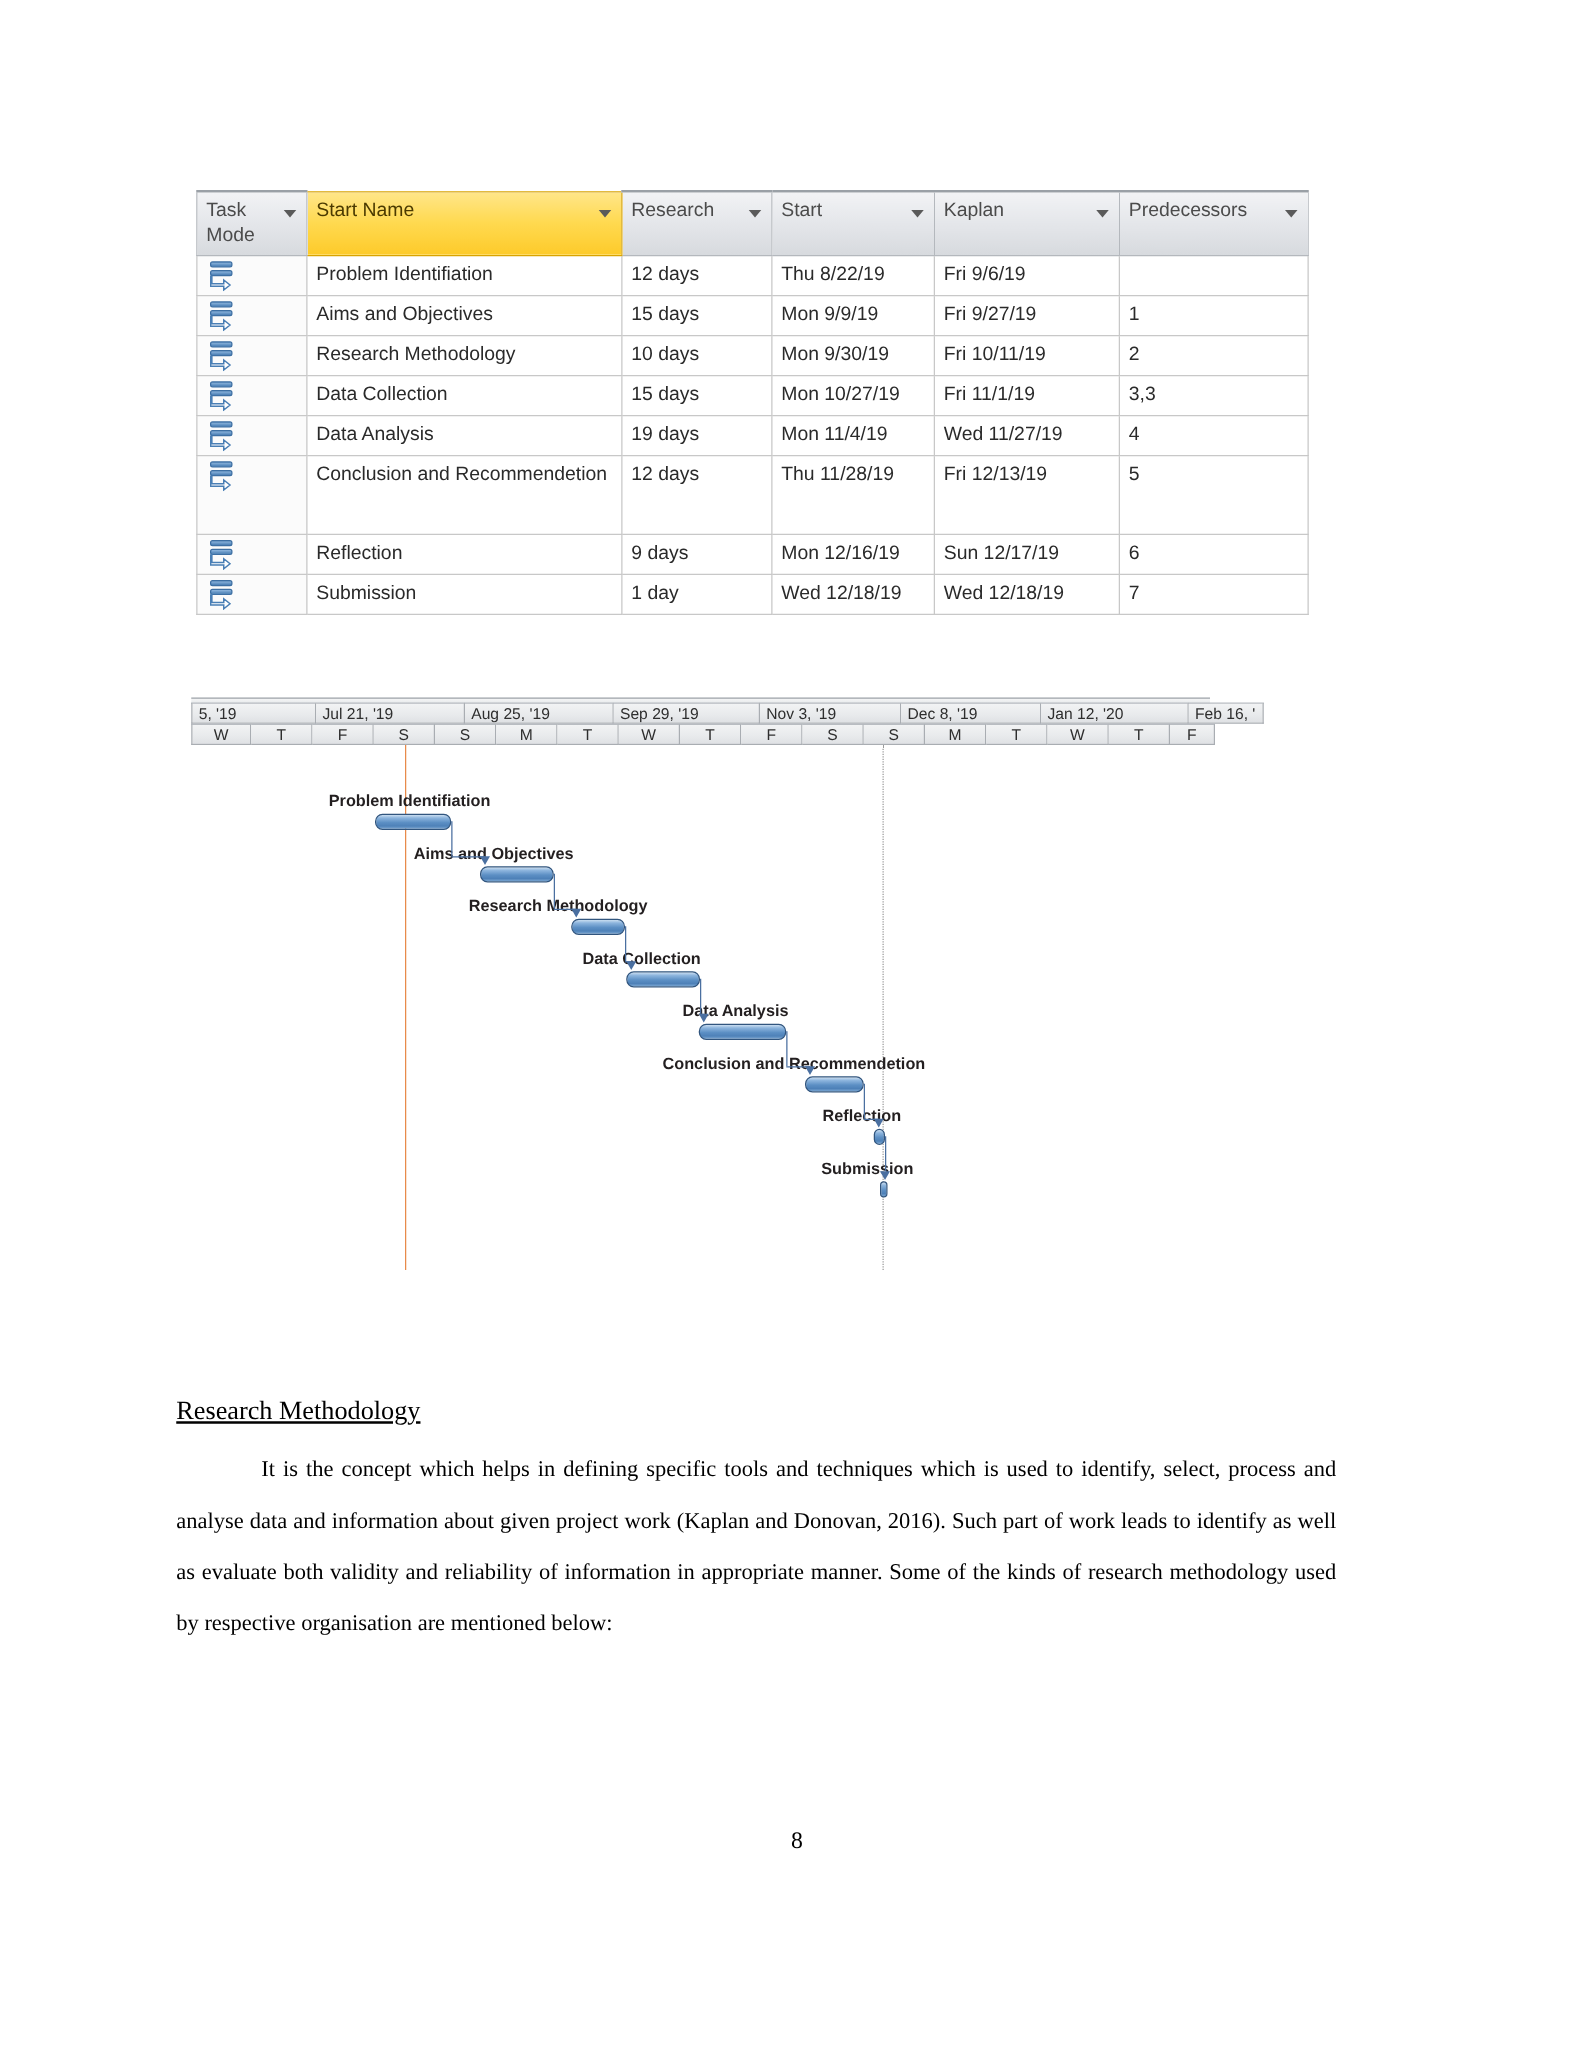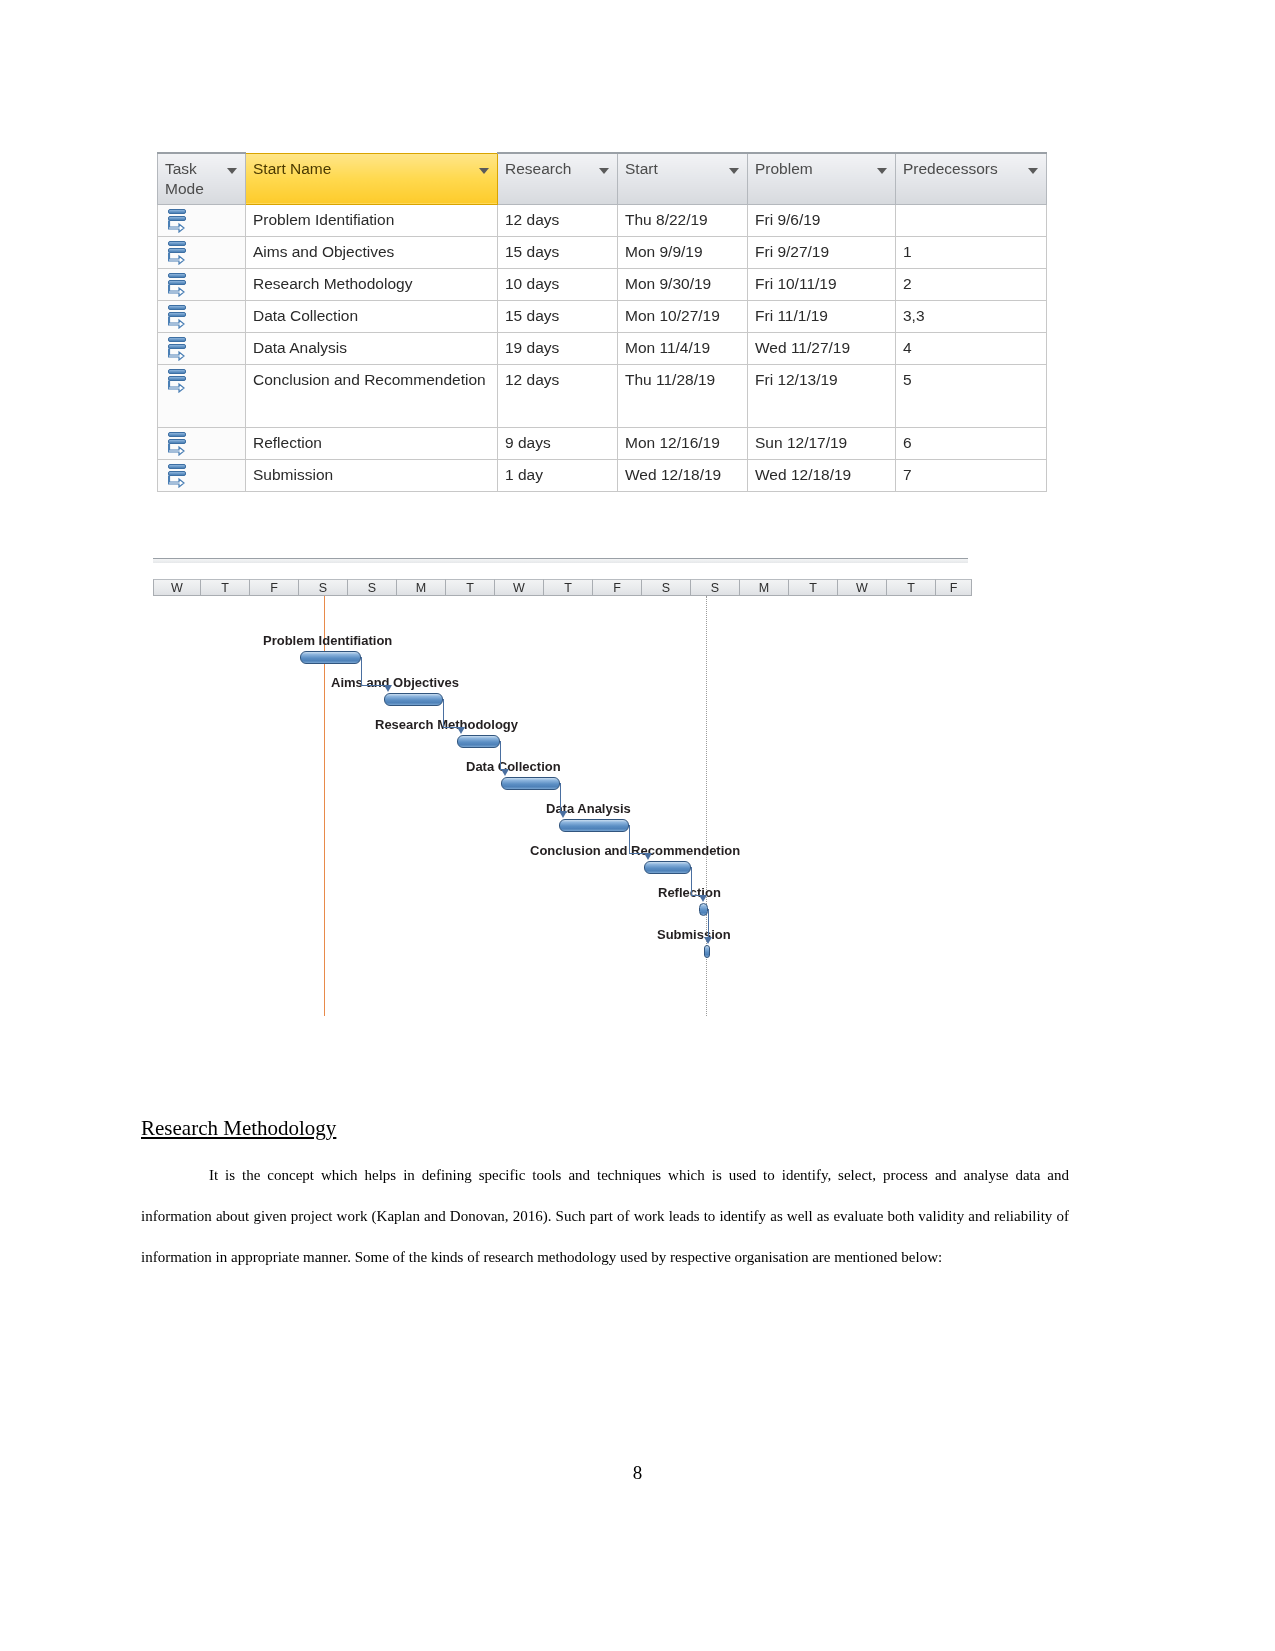--- a/index.html
+++ b/index.html
@@ -196,21 +196,21 @@
     font-size: 21px;
     color: #000;
     text-decoration: underline;
     font-family: "Liberation Serif", serif;
   }
   .doc-para {
     position: absolute;
     left: 141px;
     top: 1155px;
     width: 928px;
-    font-size: 15px;
+    font-size: 18px;
     line-height: 41px;
     text-align: justify;
     text-indent: 68px;
     color: #000;
     font-family: "Liberation Serif", serif;
   }
   .page-number {
     position: absolute;
     left: 0; right: 0;
     top: 1462px;
@@ -245,21 +245,21 @@
       </th>
       <th>
         <span class="hdr-label">Research</span>
         <span class="hdr-arrow"></span>
       </th>
       <th>
         <span class="hdr-label">Start</span>
         <span class="hdr-arrow"></span>
       </th>
       <th>
-        <span class="hdr-label">Problem</span>
+        <span class="hdr-label">Kaplan</span>
         <span class="hdr-arrow"></span>
       </th>
       <th>
         <span class="hdr-label">Predecessors</span>
         <span class="hdr-arrow"></span>
       </th>
     </tr>
   </thead>
   <tbody>
       <tr class="body-row">
@@ -468,20 +468,30 @@
         </td>
         <td>
           <span class="cell-text">7</span>
         </td>
       </tr>
     </tbody>
 </table>
 
 <div class="gantt">
   <div class="gantt-topline"></div>
+  <div class="tl-months">
+      <div class="cell" style="width: 100px; flex: 0 0 100px;">5, '19</div>
+      <div class="cell" style="width: 119px; flex: 0 0 119px;">Jul 21, '19</div>
+      <div class="cell" style="width: 119px; flex: 0 0 119px;">Aug 25, '19</div>
+      <div class="cell" style="width: 117px; flex: 0 0 117px;">Sep 29, '19</div>
+      <div class="cell" style="width: 113px; flex: 0 0 113px;">Nov 3, '19</div>
+      <div class="cell" style="width: 112px; flex: 0 0 112px;">Dec 8, '19</div>
+      <div class="cell" style="width: 118px; flex: 0 0 118px;">Jan 12, '20</div>
+      <div class="cell" style="width: 60px; flex: 0 0 60px;">Feb 16, '</div>
+    </div>
   <div class="tl-days">
       <div class="cell" style="width: 48px; flex: 0 0 48px;">W</div>
       <div class="cell" style="width: 49px; flex: 0 0 49px;">T</div>
       <div class="cell" style="width: 49px; flex: 0 0 49px;">F</div>
       <div class="cell" style="width: 49px; flex: 0 0 49px;">S</div>
       <div class="cell" style="width: 49px; flex: 0 0 49px;">S</div>
       <div class="cell" style="width: 49px; flex: 0 0 49px;">M</div>
       <div class="cell" style="width: 49px; flex: 0 0 49px;">T</div>
       <div class="cell" style="width: 49px; flex: 0 0 49px;">W</div>
       <div class="cell" style="width: 49px; flex: 0 0 49px;">T</div>

